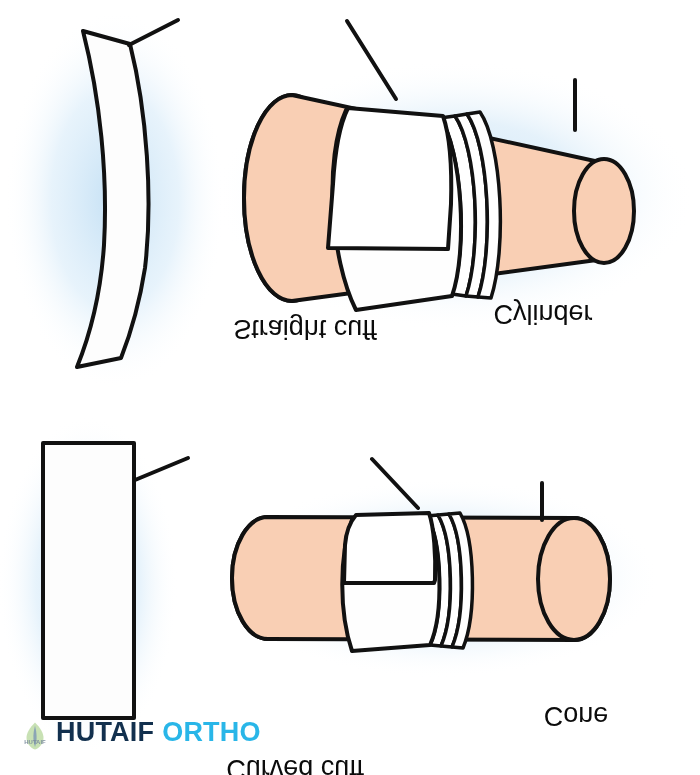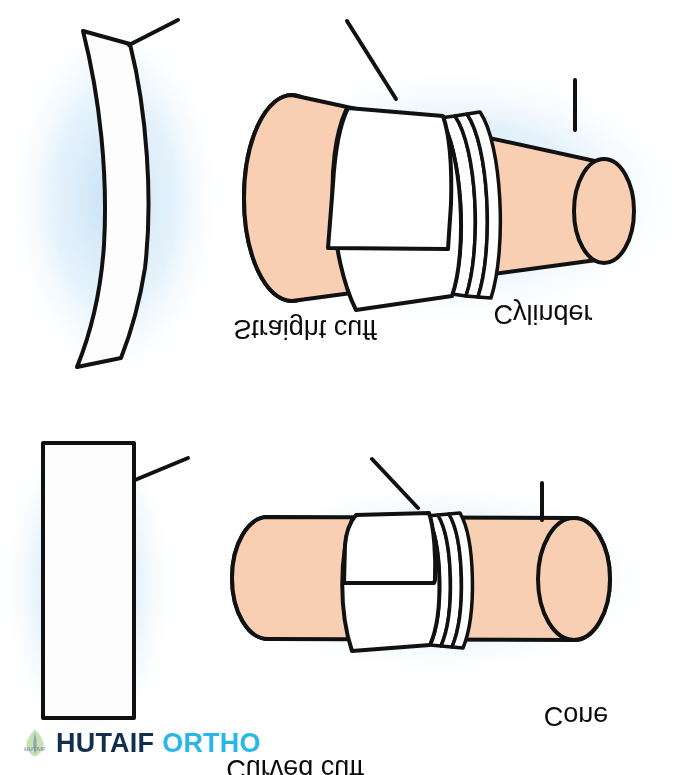--- a/index.html
+++ b/index.html
@@ -31,21 +31,21 @@
     transform: scaleY(-1);
     transform-origin: center center;
   }
   .brand-bar {
     position: absolute;
     left: 0;
     bottom: 8px;
     width: 700px;
     height: 48px;
     display: flex;
-    align-items: center;
+    align-items: flex-start;
     padding-left: 18px;
     box-sizing: border-box;
     pointer-events: none;
   }
   .brand-logo {
     width: 34px;
     height: 34px;
     position: relative;
     opacity: 0.55;
     margin-right: 4px;

